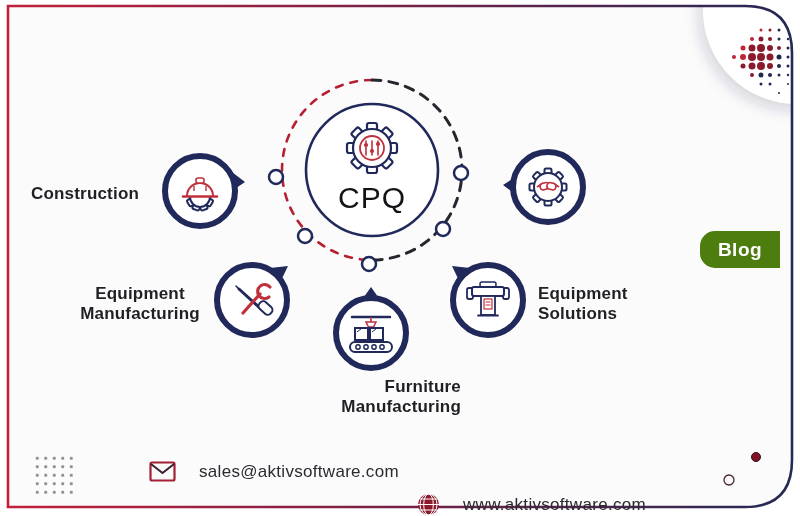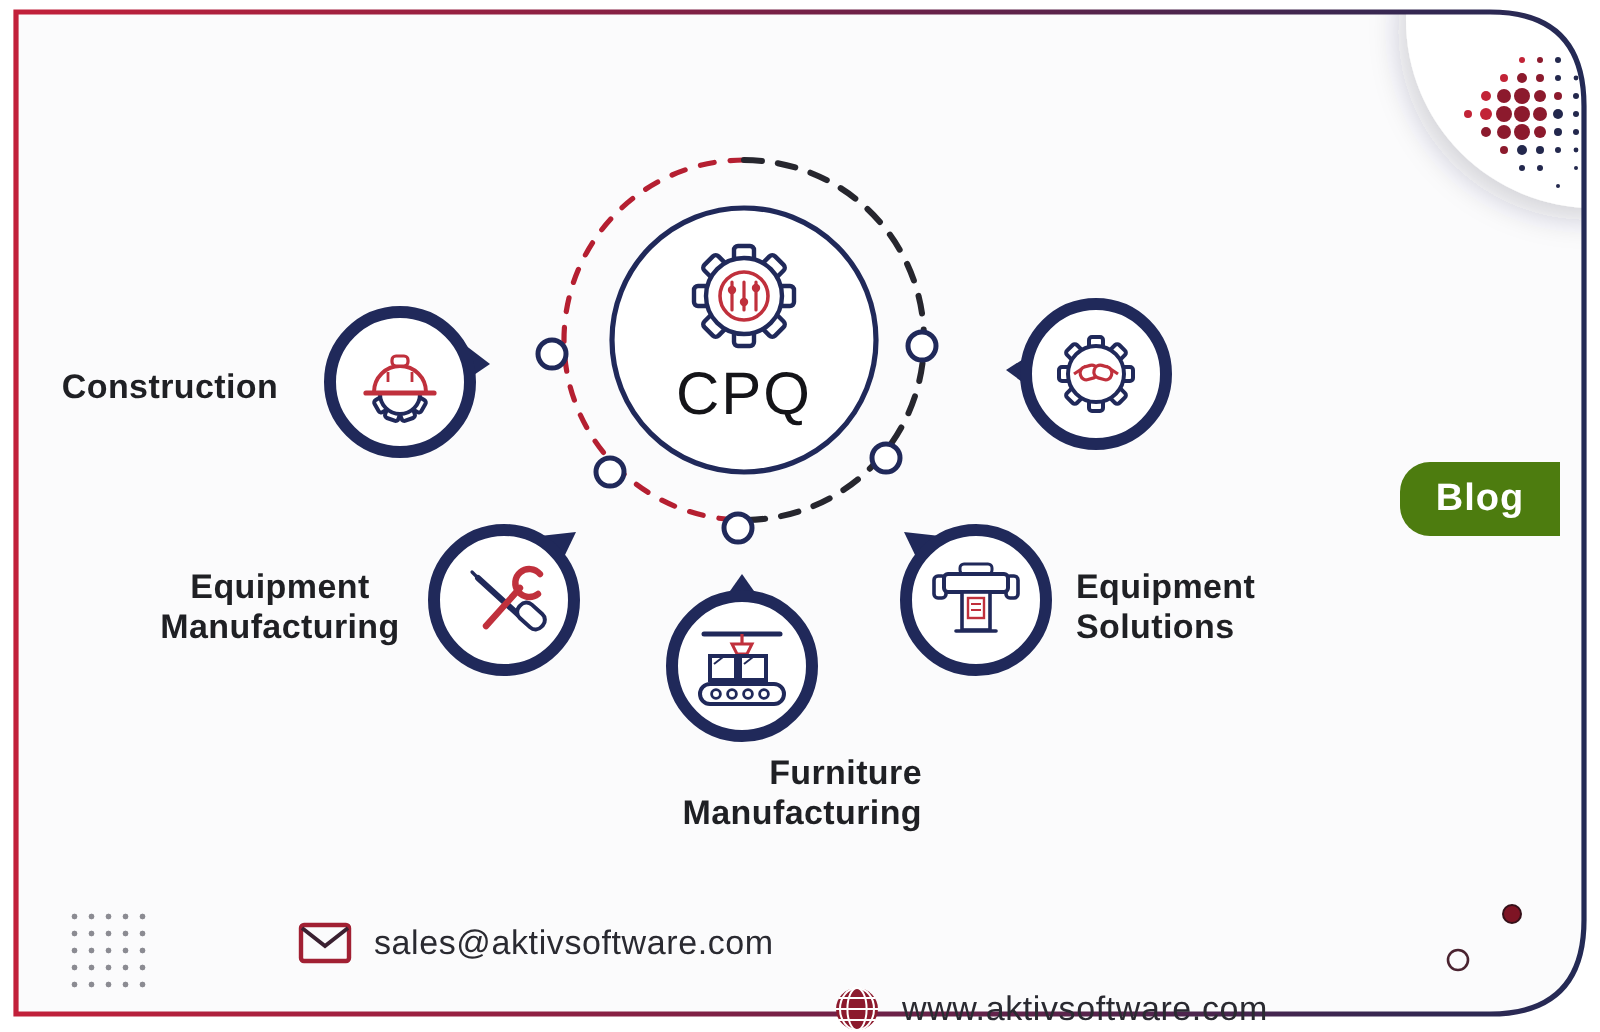--- a/index.html
+++ b/index.html
@@ -19,21 +19,21 @@
     font-size:30px;font-weight:normal;color:#141418;letter-spacing:1px;
   }
   .blog-tab{
     position:absolute;left:700px;top:231px;width:80px;height:37px;
     background:#4d7c0f;border-radius:15px 0 0 15px;
     display:flex;align-items:center;justify-content:center;
     color:#ffffff;font-size:19px;font-weight:bold;letter-spacing:.5px;
     cursor:pointer;z-index:3;
   }
   .footer-item{
-    position:absolute;display:flex;align-items:center;gap:11px;
+    position:absolute;display:flex;align-items:center;gap:23px;
     color:#2a2a31;font-size:17px;letter-spacing:.3px;cursor:pointer;z-index:2;
   }
   .footer-item svg{display:block;}
   .dots-grid{
     position:absolute;left:33px;top:454px;width:41px;height:40px;
     background-image:radial-gradient(circle,#8b8b92 1.3px,transparent 1.6px);
     background-size:8.5px 8.5px;background-position:0 0;
   }
 </style>
 </head>

